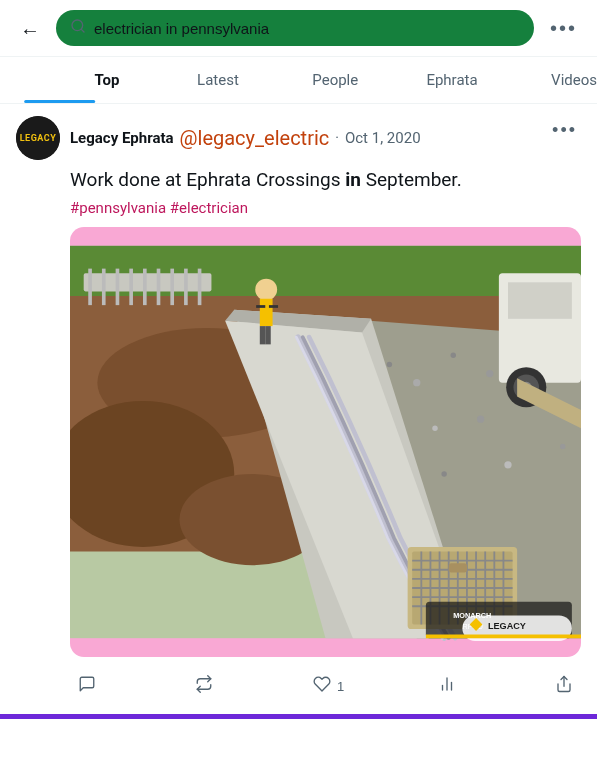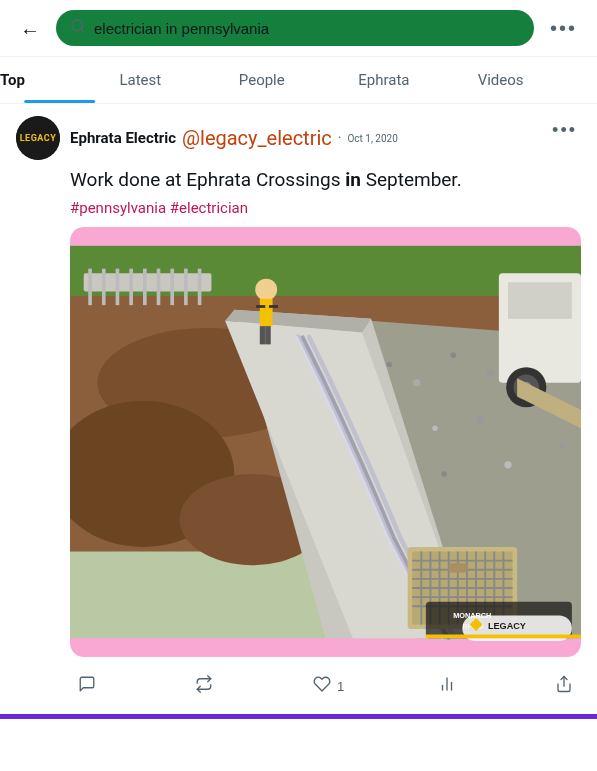--- a/index.html
+++ b/index.html
@@ -61,21 +61,21 @@
       letter-spacing: 2px;
     }
 
     
     .tabs {
       display: flex;
       border-bottom: 1px solid #eff3f4;
     }
     .tab {
       flex: 1;
-      text-align: left;
+      text-align: right;
       padding: 14px 0;
       font-size: 15px;
       color: #536471;
       cursor: pointer;
       position: relative;
       font-weight: 400;
     }
     .tab.active {
       color: #0f1419;
       font-weight: 700;
@@ -152,21 +152,21 @@
     }
     .handle {
       font-size: 20px;
       color: #c2410c;
     }
     .dot-sep {
       color: #536471;
       font-size: 14px;
     }
     .tweet-date {
-      font-size: 10px;
+      font-size: 15px;
       color: #536471;
     }
     .tweet-more-btn {
       background: none;
       border: none;
       cursor: pointer;
       color: #536471;
       font-size: 18px;
       letter-spacing: 2px;
       padding: 4px;
@@ -260,21 +260,21 @@
 </nav>
 
 <article class="tweet-card">
   <div class="tweet-header">
     <div class="tweet-author-row">
       <div class="avatar">
         <div class="avatar-inner">LEGACY</div>
       </div>
       <div class="tweet-meta">
         <div class="tweet-name-row">
-          <span class="display-name">Ephrata Electric</span>
+          <span class="display-name">Legacy Ephrata</span>
           <span class="handle">@legacy_electric</span>
           <span class="dot-sep">·</span>
           <span class="tweet-date">Oct 1, 2020</span>
         </div>
       </div>
     </div>
     <button class="tweet-more-btn">•••</button>
   </div>
 
   <div class="tweet-body">

